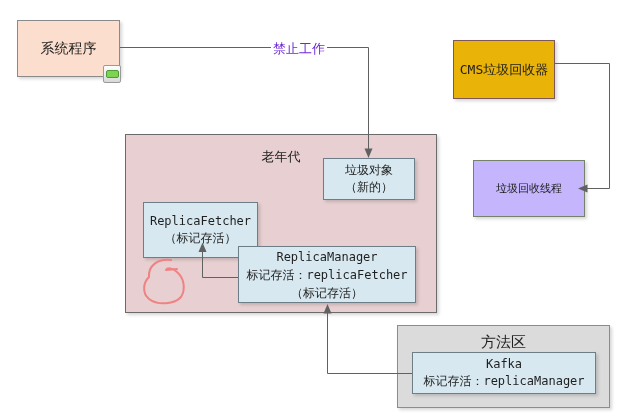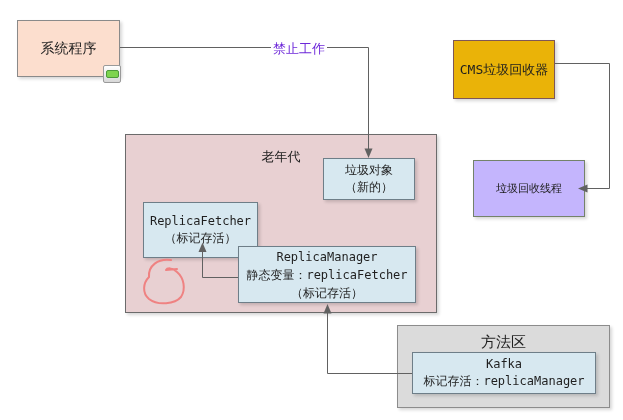--- a/index.html
+++ b/index.html
@@ -102,21 +102,21 @@
     <div>（新的）</div>
   </div>
 
   <div id="fetcher" class="node blue">
     <div>ReplicaFetcher</div>
     <div>（标记存活）</div>
   </div>
 
   <div id="manager" class="node blue">
     <div>ReplicaManager</div>
-    <div>静态变量：replicaFetcher</div>
+    <div>标记存活：replicaFetcher</div>
     <div>（标记存活）</div>
   </div>
 
   <div id="method" class="node container-node">
     <div class="container-label">方法区</div>
   </div>
 
   <div id="kafka" class="node blue">
     <div>Kafka</div>
     <div>标记存活：replicaManager</div>

